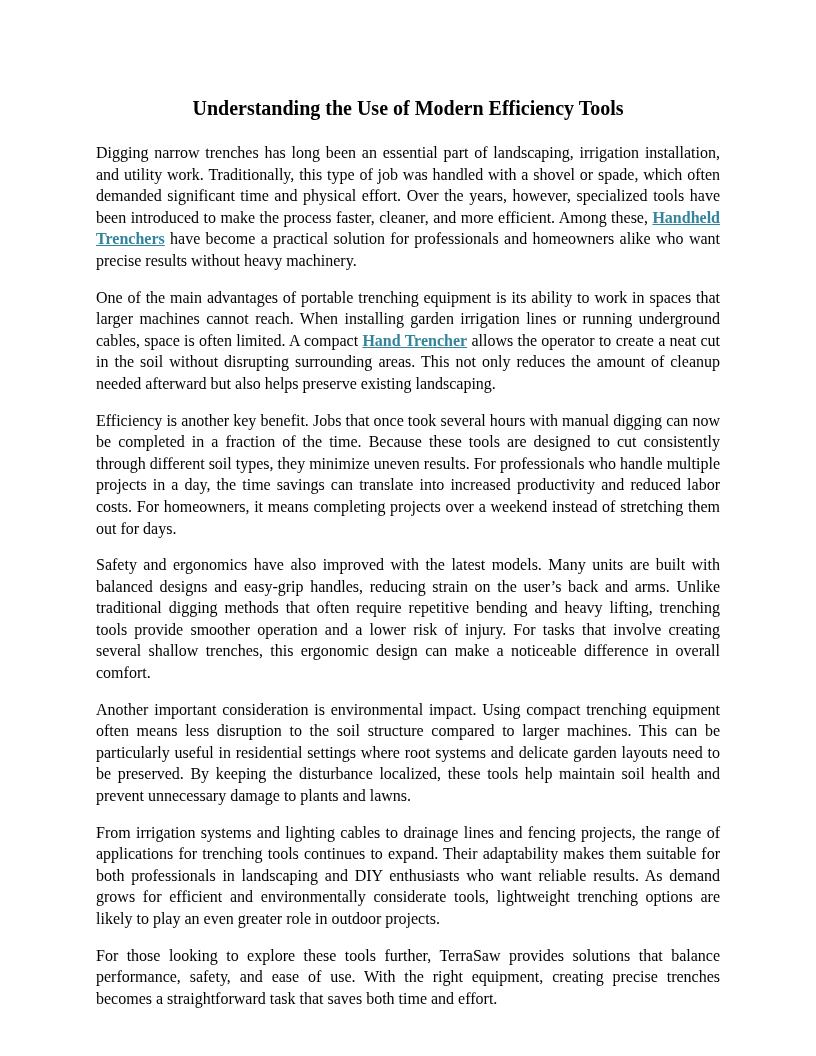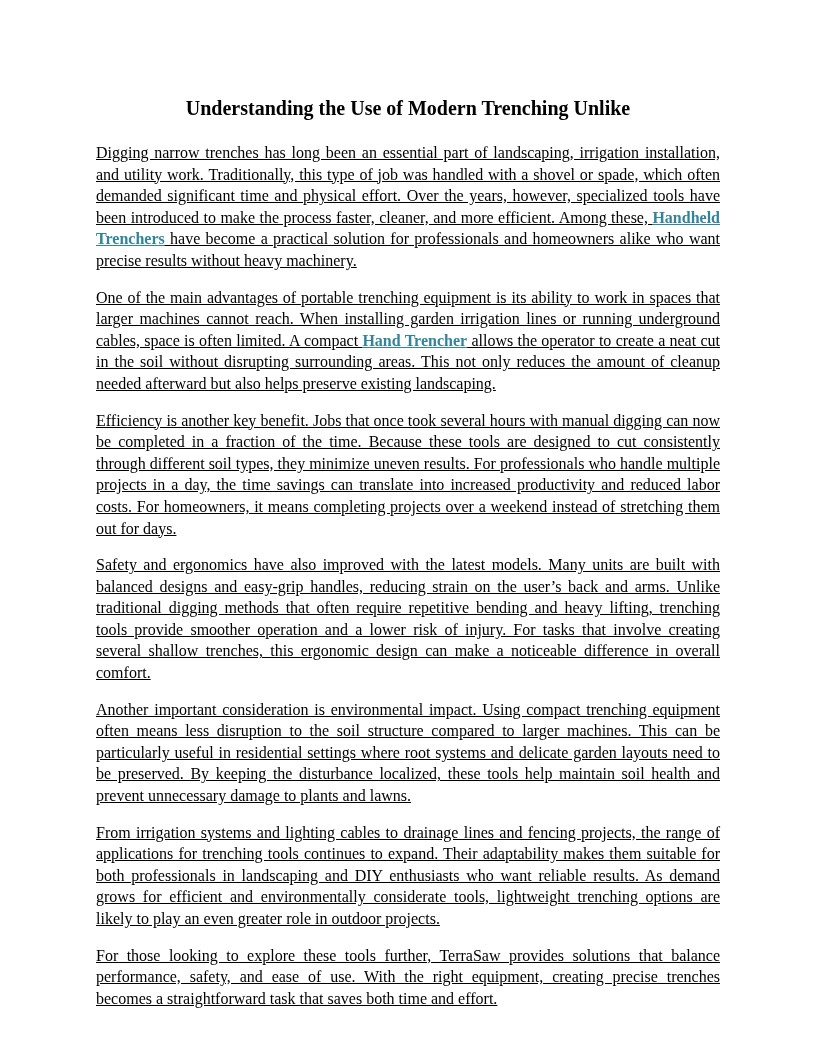--- a/index.html
+++ b/index.html
@@ -22,34 +22,33 @@
   .doc-title {
     font-size: 20px;
     font-weight: bold;
     text-align: center;
     margin: 0 0 22px 0;
     line-height: 1.2;
   }
   .para {
     margin: 0 0 15px 0;
     text-align: justify;
-    text-decoration: underline;
   }
   .para a {
     color: var(--link-color, #31849B);
     font-weight: bold;
     text-decoration: underline;
     cursor: pointer;
   }
 </style>
 </head>
 <body>
 
 <div class="page">
-  <h1 class="doc-title">Understanding the Use of Modern Trenching Unlike</h1>
+  <h1 class="doc-title">Understanding the Use of Modern Efficiency Tools</h1>
   <div>
       <p class="para"><span>Digging narrow trenches has long been an essential part of landscaping, irrigation installation, and utility work. Traditionally, this type of job was handled with a shovel or spade, which often demanded significant time and physical effort. Over the years, however, specialized tools have been introduced to make the process faster, cleaner, and more efficient. Among these, </span><a href="#">Handheld Trenchers</a><span> have become a practical solution for professionals and homeowners alike who want precise results without heavy machinery.</span></p>
       <p class="para"><span>One of the main advantages of portable trenching equipment is its ability to work in spaces that larger machines cannot reach. When installing garden irrigation lines or running underground cables, space is often limited. A compact </span><a href="#">Hand Trencher</a><span> allows the operator to create a neat cut in the soil without disrupting surrounding areas. This not only reduces the amount of cleanup needed afterward but also helps preserve existing landscaping.</span></p>
       <p class="para"><span>Efficiency is another key benefit. Jobs that once took several hours with manual digging can now be completed in a fraction of the time. Because these tools are designed to cut consistently through different soil types, they minimize uneven results. For professionals who handle multiple projects in a day, the time savings can translate into increased productivity and reduced labor costs. For homeowners, it means completing projects over a weekend instead of stretching them out for days.</span></p>
       <p class="para"><span>Safety and ergonomics have also improved with the latest models. Many units are built with balanced designs and easy-grip handles, reducing strain on the user’s back and arms. Unlike traditional digging methods that often require repetitive bending and heavy lifting, trenching tools provide smoother operation and a lower risk of injury. For tasks that involve creating several shallow trenches, this ergonomic design can make a noticeable difference in overall comfort.</span></p>
       <p class="para"><span>Another important consideration is environmental impact. Using compact trenching equipment often means less disruption to the soil structure compared to larger machines. This can be particularly useful in residential settings where root systems and delicate garden layouts need to be preserved. By keeping the disturbance localized, these tools help maintain soil health and prevent unnecessary damage to plants and lawns.</span></p>
       <p class="para"><span>From irrigation systems and lighting cables to drainage lines and fencing projects, the range of applications for trenching tools continues to expand. Their adaptability makes them suitable for both professionals in landscaping and DIY enthusiasts who want reliable results. As demand grows for efficient and environmentally considerate tools, lightweight trenching options are likely to play an even greater role in outdoor projects.</span></p>
       <p class="para"><span>For those looking to explore these tools further, TerraSaw provides solutions that balance performance, safety, and ease of use. With the right equipment, creating precise trenches becomes a straightforward task that saves both time and effort.</span></p>
     </div>
 </div>

